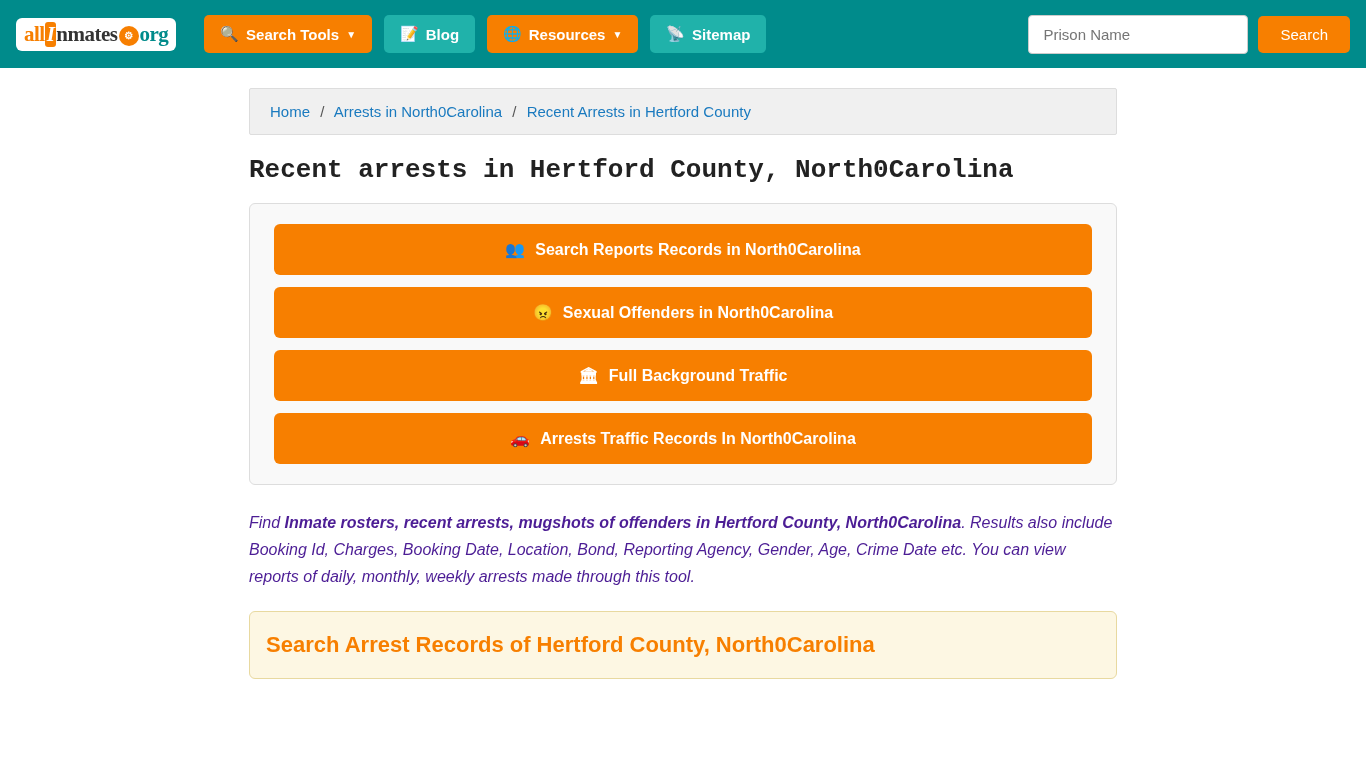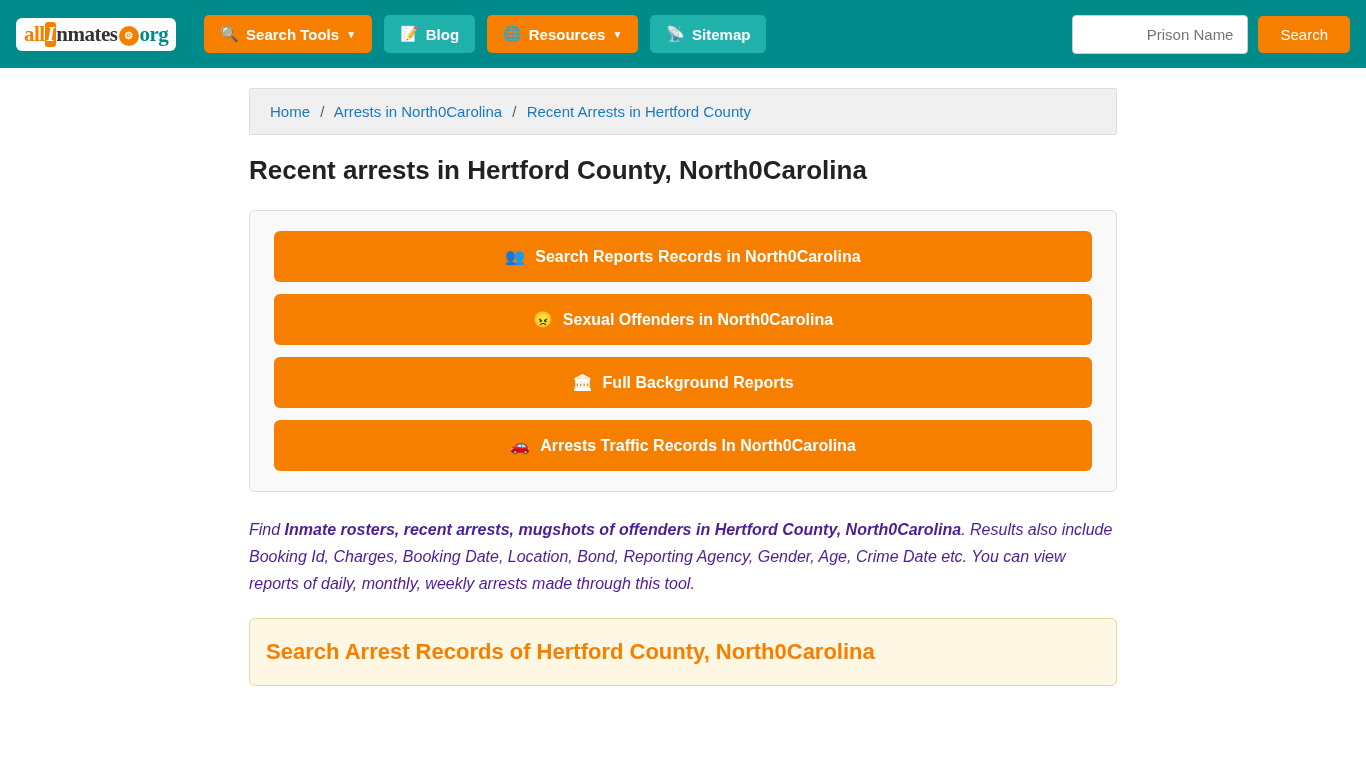--- a/index.html
+++ b/index.html
@@ -62,23 +62,22 @@
       margin-left: auto;
       display: flex;
       align-items: center;
       gap: 10px;
     }
     .prison-input {
       padding: 10px 14px;
       font-size: 15px;
       border: 1px solid #ccc;
       border-radius: 4px;
-      width: 176px;
+      width: 220px;
       color: #b91c1c;
-      text-align: right;
     }
     .search-btn {
       background: #f77f00;
       color: #fff;
       border: none;
       border-radius: 5px;
       padding: 10px 22px;
       font-size: 15px;
       font-weight: normal;
       cursor: pointer;
@@ -104,21 +103,22 @@
       color: #1a7abf;
       text-decoration: none;
     }
     .breadcrumb .sep { color: #555; margin: 0 6px; }
 
     
     .page-title {
       font-size: 26px;
       font-weight: bold;
       color: #222;
-      margin-bottom: 24px;
+      margin-bottom: 18px;
+      font-family: Liberation Mono, monospace;
     }
 
     
     .card {
       background: #f9f9f9;
       border: 1px solid #ddd;
       border-radius: 6px;
       padding: 20px 24px;
       margin-bottom: 24px;
       display: flex;
@@ -225,21 +225,21 @@
     <button class="action-btn">
       <span>👥</span>
       <span>Search Reports Records in North0Carolina</span>
     </button>
     <button class="action-btn">
       <span>😠</span>
       <span>Sexual Offenders in North0Carolina</span>
     </button>
     <button class="action-btn">
       <span>🏛</span>
-      <span>Full Background Reports</span>
+      <span>Full Background Traffic</span>
     </button>
     <button class="action-btn">
       <span>🚗</span>
       <span>Arrests Traffic Records In North0Carolina</span>
     </button>
   </div>
 
   <p class="description">
     <span>Find </span><strong>Inmate rosters, recent arrests, mugshots of offenders in Hertford County, North0Carolina</strong><span>. Results also include Booking Id, Charges, Booking Date, Location, Bond, Reporting Agency, Gender, Age, Crime Date etc. You can view reports of daily, monthly, weekly arrests made through this tool.</span>
   </p>

